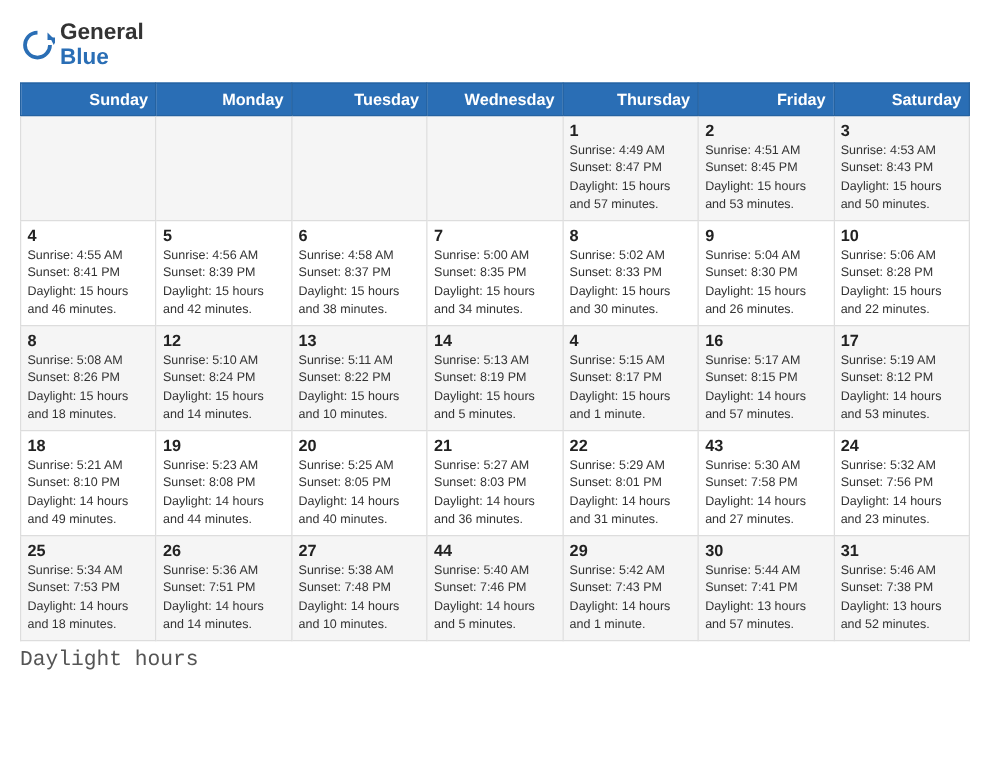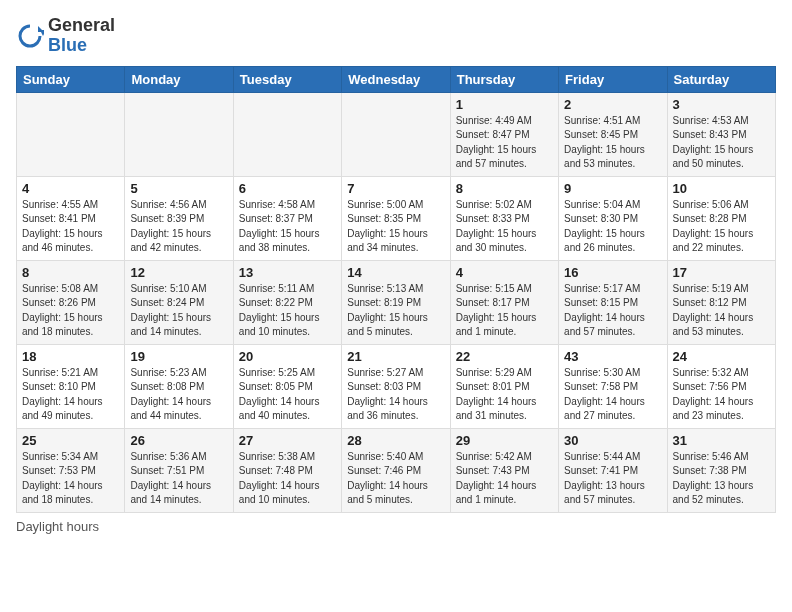--- a/index.html
+++ b/index.html
@@ -55,21 +55,21 @@
     .calendar {
       flex: 1;
       border: 1px solid #ccc;
       border-collapse: collapse;
       width: 100%;
       table-layout: fixed;
     }
     .calendar th {
       background: #2a6eb5;
       color: #fff;
-      text-align: left;
+      text-align: right;
       padding: 5px 6px;
       font-size: 13px;
       font-weight: bold;
       border: 1px solid #2562a0;
     }
     .calendar td {
       vertical-align: top;
       padding: 4px 5px;
       border: 1px solid #ddd;
       font-size: 10.5px;
@@ -89,22 +89,23 @@
       display: block;
       margin-bottom: 2px;
     }
     .day-info {
       font-size: 10px;
       color: #333;
       line-height: 1.45;
     }
     .footer {
       margin-top: 6px;
-      font-size: 13px;
+      font-size: 17px;
       color: #555;
+      font-family: Liberation Mono, monospace;
     }
   </style>
 </head>
 <body>
 
 <div class="page">
   <div class="header">
     <div class="logo">
       <svg class="logo-icon" viewBox="0 0 28 28">
         <path d="M14 4 C8 4 4 9 4 14 C4 19 8 24 14 24 C20 24 24 19 24 14" fill="none" stroke="#2a6eb5" stroke-width="3"></path>
@@ -248,21 +249,21 @@
           </td>
           <td>
             <span class="day-num">26</span>
             <div class="day-info">Sunrise: 5:36 AM<br>Sunset: 7:51 PM<br>Daylight: 14 hours<br>and 14 minutes.</div>
           </td>
           <td>
             <span class="day-num">27</span>
             <div class="day-info">Sunrise: 5:38 AM<br>Sunset: 7:48 PM<br>Daylight: 14 hours<br>and 10 minutes.</div>
           </td>
           <td>
-            <span class="day-num">28</span>
+            <span class="day-num">44</span>
             <div class="day-info">Sunrise: 5:40 AM<br>Sunset: 7:46 PM<br>Daylight: 14 hours<br>and 5 minutes.</div>
           </td>
           <td>
             <span class="day-num">29</span>
             <div class="day-info">Sunrise: 5:42 AM<br>Sunset: 7:43 PM<br>Daylight: 14 hours<br>and 1 minute.</div>
           </td>
           <td>
             <span class="day-num">30</span>
             <div class="day-info">Sunrise: 5:44 AM<br>Sunset: 7:41 PM<br>Daylight: 13 hours<br>and 57 minutes.</div>
           </td>

